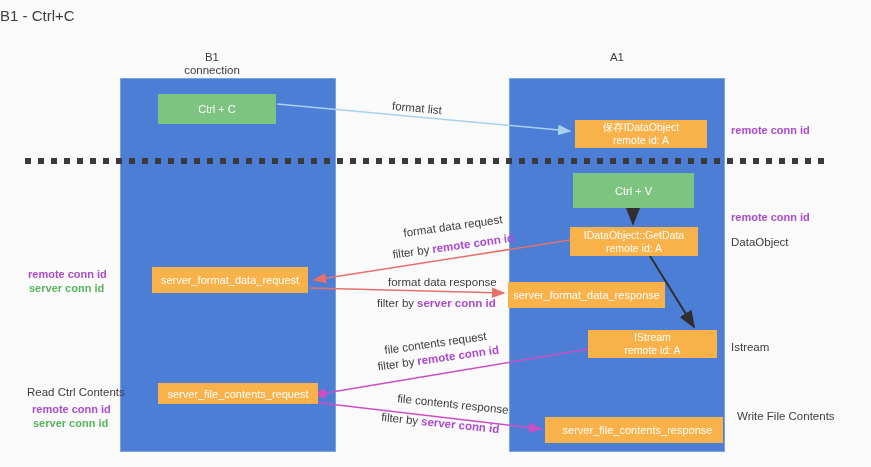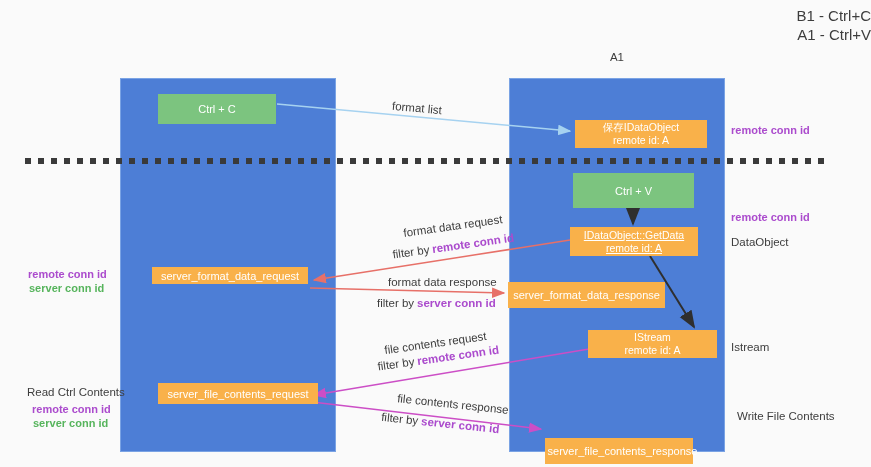--- a/index.html
+++ b/index.html
@@ -4,21 +4,21 @@
 <style>
   :root{
     --background:#fafafa; --lane-blue:#4d7ed6; --lane-border:#7aa3e4;
     --node-orange:#f9b14a; --node-green:#7cc47f;
     --arrow-black:#2f2f2f; --arrow-salmon:#e77068; --arrow-magenta:#cc4ec6; --arrow-lightblue:#a6d2f0;
     --text-purple:#ab4bcd; --text-green:#56b45c; --text-dark:#3d3d3d; --dash:#3a3a3a;
   }
   html,body{margin:0;padding:0;}
   .canvas{position:relative;width:871px;height:467px;background:var(--background);
           font-family:"Liberation Sans",sans-serif;overflow:hidden;}
-  .title{position:absolute;top:6px;left:0;width:871px;text-align:right;z-index:4;
+  .title{position:absolute;top:6px;left:0;width:871px;text-align:left;z-index:4;
          font-size:15px;line-height:19px;color:var(--text-dark);}
   .lane-head{position:absolute;top:51px;width:160px;text-align:center;z-index:4;
              font-size:11.5px;line-height:13px;color:var(--text-dark);}
   .lane{position:absolute;top:78px;width:216px;height:374px;z-index:1;
         background:var(--lane-blue);border:1px solid var(--lane-border);box-sizing:border-box;}
   .dashline{position:absolute;left:25px;top:158px;width:806px;height:6px;z-index:5;
             background:repeating-linear-gradient(90deg,var(--dash) 0 6px,transparent 6px 13px);}
   svg.edges{position:absolute;left:0;top:0;z-index:2;pointer-events:none;}
   .node{position:absolute;display:flex;flex-direction:column;align-items:center;justify-content:center;
         color:#fff;text-align:right;z-index:3;box-sizing:border-box;font-size:11px;white-space:nowrap;}
@@ -34,23 +34,26 @@
   .sbold{font-size:11px;font-weight:bold;}
   .gap{margin-right:3px;}
 </style>
 </head>
 <body>
 
 <div class="canvas">
 
   <div class="title">
     <div>B1 - Ctrl+C</div>
-    <div>A1 - Ctrl+V</div>
   </div>
 
+  <div class="lane-head" style="left:132px;">
+    <div>B1</div>
+    <div>connection</div>
+  </div>
   <div class="lane-head" style="left:537px;">
     <div>A1</div>
   </div>
 
   <div class="lane" style="left:120px;"></div>
   <div class="lane" style="left:509px;"></div>
 
   <div class="dashline"></div>
 
   <svg class="edges" width="871" height="467">
@@ -83,43 +86,43 @@
 
   <div class="node orange" style="left:575px;top:120px;width:132px;height:28px;">
     <div class="l2line">保存IDataObject</div>
     <div class="l2line">remote id: A</div>
   </div>
 
   <div class="node green" style="left:573px;top:173px;width:121px;height:35px;">
     <div>Ctrl + V</div>
   </div>
 
-  <div class="node orange" style="left:570px;top:227px;width:128px;height:29px;text-decoration:underline;">
+  <div class="node orange" style="left:570px;top:227px;width:128px;height:29px;">
     <div class="l2line">IDataObject::GetData</div>
     <div class="l2line">remote id: A</div>
   </div>
 
-  <div class="node orange" style="left:152px;top:267px;width:156px;height:17px;">
+  <div class="node orange" style="left:152px;top:267px;width:156px;height:26px;">
     <div>server_format_data_request</div>
   </div>
 
   <div class="node orange" style="left:508px;top:282px;width:157px;height:26px;">
     <div>server_format_data_response</div>
   </div>
 
   <div class="node orange" style="left:588px;top:330px;width:129px;height:28px;">
     <div class="l2line">IStream</div>
     <div class="l2line">remote id: A</div>
   </div>
 
   <div class="node orange" style="left:158px;top:383px;width:160px;height:21px;">
     <div>server_file_contents_request</div>
   </div>
 
-  <div class="node orange" style="left:545px;top:438px;width:148px;height:26px;padding-left:7px;">
+  <div class="node orange" style="left:545px;top:417px;width:178px;height:26px;padding-left:7px;">
     <div>server_file_contents_response</div>
   </div>
 
   <div class="lbl rotp5" style="left:392px;top:102px;">format list</div>
 
   <div class="lbl rotm8" style="left:403px;top:220px;">format data request</div>
   <div class="lbl rotm8" style="left:392px;top:240px;">
     <span class="gap">filter by</span><span class="pc">remote conn id</span>
   </div>
 

